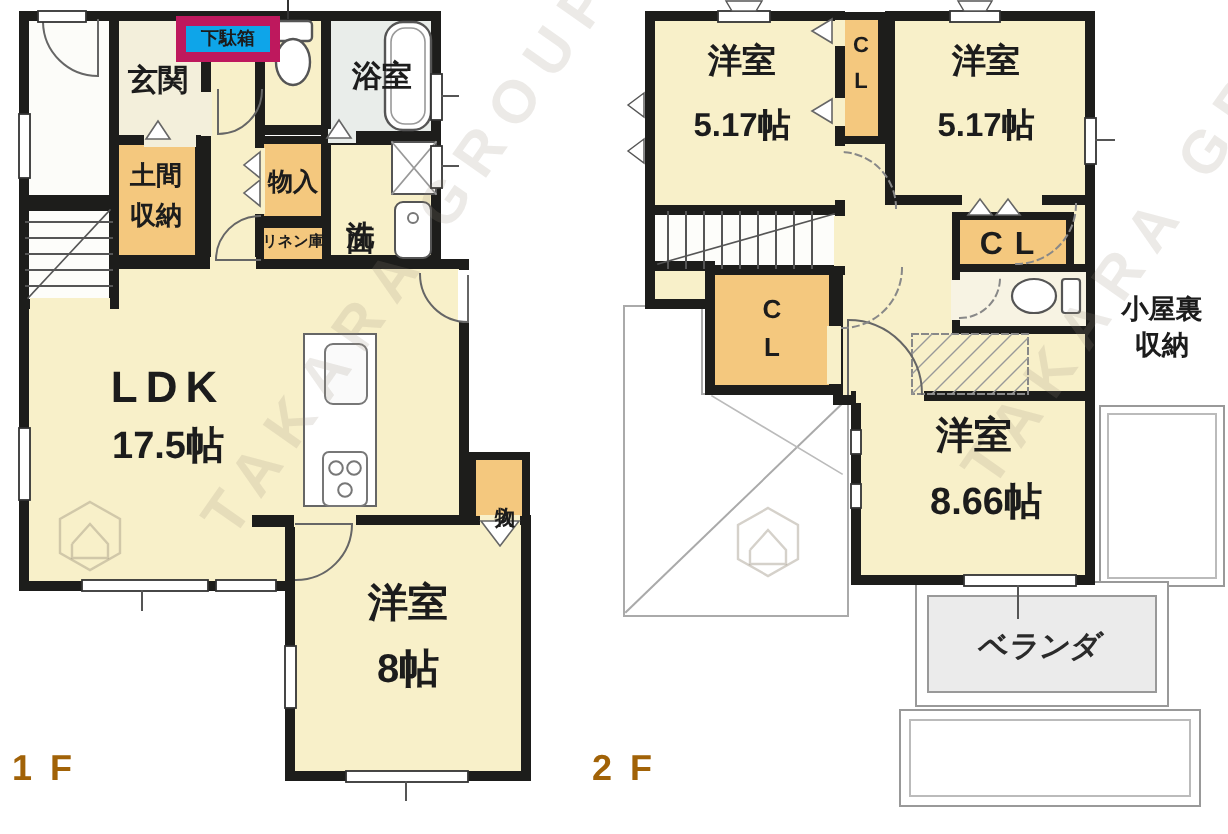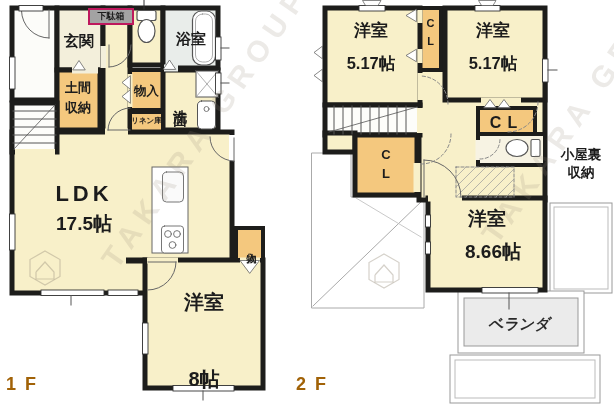--- a/index.html
+++ b/index.html
@@ -2,21 +2,21 @@
 <html><head>
 <meta charset="utf-8">
 <style>
   html,body{margin:0;padding:0;background:#ffffff;}
   #stage{position:relative;width:614px;height:417px;background:#fff;overflow:hidden;
          font-family:"Liberation Sans","DejaVu Sans",sans-serif;}
   #plan-svg{position:absolute;left:0;top:0;}
   .lbl{position:absolute;color:#1c1c1c;font-weight:700;text-align:center;line-height:1.4;
        white-space:pre-line;pointer-events:none;}
   .vert{writing-mode:vertical-rl;text-orientation:upright;}
-  .tag{background:#a3a3a3;border:2px solid #be185d;font-weight:600;}
+  .tag{background:#0ea5e9;border:5px solid #be185d;font-weight:600;}
   .floor-label{color:#a16207;font-weight:700;letter-spacing:9px;font-size:18px;white-space:nowrap;}
   .wm-text{position:absolute;color:rgba(150,140,122,0.18);font-size:30px;font-weight:700;
            letter-spacing:8px;transform:rotate(-55deg);transform-origin:left top;white-space:nowrap;}
 </style>
 </head>
 <body>
 
 <div id="stage">
 
 <svg id="plan-svg" width="614" height="417" viewBox="0 0 614 417">
@@ -249,21 +249,21 @@
 <div class="lbl" style="left:56px;top:30px;width:46px;font-size:15px;">玄関</div>
 <div class="lbl" style="left:166px;top:28px;width:50px;font-size:15px;">浴室</div>
 <div class="lbl" style="left:56px;top:78px;width:44px;font-size:13px;line-height:1.5;">土間
 収納</div>
 <div class="lbl" style="left:129px;top:83px;width:35px;font-size:12.5px;">物入</div>
 <div class="lbl vert" style="left:170px;top:76px;height:52px;font-size:14px;letter-spacing:3px;">洗面</div>
 <div class="lbl" style="left:129px;top:116px;width:35px;font-size:7.5px;">リネン庫</div>
 <div class="lbl" style="left:25px;top:179px;width:118px;font-size:22px;letter-spacing:4px;font-weight:600;">LDK</div>
 <div class="lbl" style="left:25px;top:211px;width:118px;font-size:19px;font-weight:600;">17.5帖</div>
 <div class="lbl" style="left:148px;top:288px;width:112px;font-size:20px;">洋室</div>
-<div class="lbl" style="left:148px;top:321px;width:112px;font-size:20px;margin-top:44px;">8帖</div>
+<div class="lbl" style="left:148px;top:321px;width:112px;font-size:20px;">8帖</div>
 <div class="lbl vert" style="left:244px;top:231px;height:28px;font-size:10px;">物入</div>
 <div class="lbl floor-label" style="left:6px;top:372px;">1F</div>
 
 <div class="lbl" style="left:323px;top:19px;width:96px;font-size:17px;">洋室</div>
 <div class="lbl" style="left:323px;top:52px;width:96px;font-size:16.5px;">5.17帖</div>
 <div class="lbl" style="left:421px;top:15px;width:19px;font-size:11px;line-height:1.6;">C
 L</div>
 <div class="lbl" style="left:443px;top:19px;width:100px;font-size:17px;">洋室</div>
 <div class="lbl" style="left:443px;top:52px;width:100px;font-size:16.5px;">5.17帖</div>
 <div class="lbl" style="left:362px;top:146px;width:48px;font-size:13px;line-height:1.45;">C

